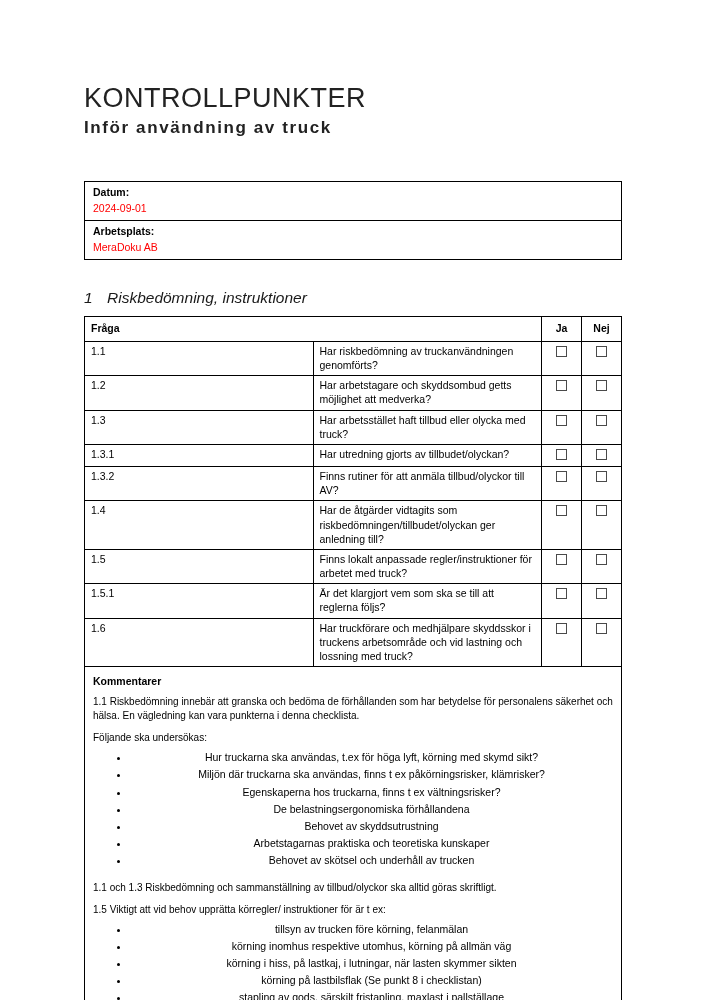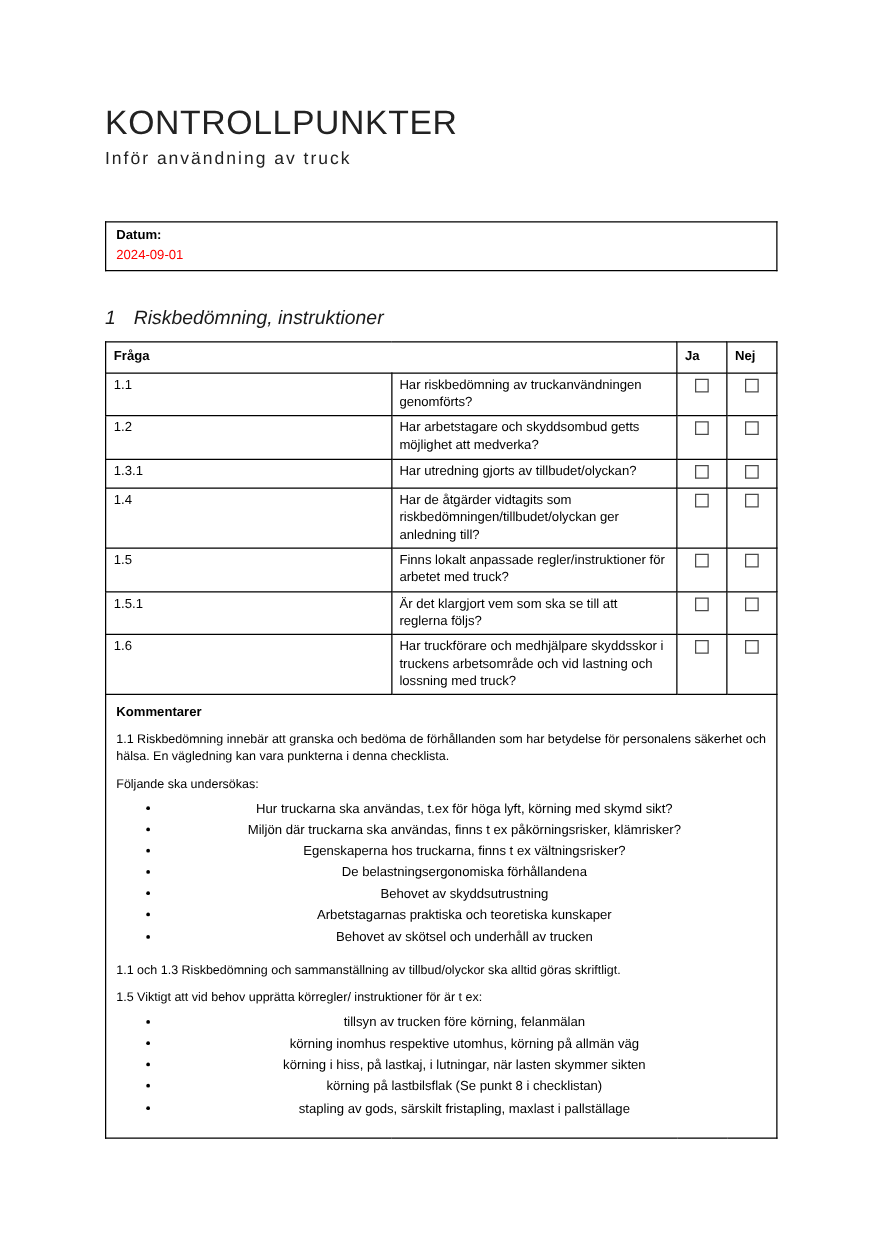--- a/index.html
+++ b/index.html
@@ -17,23 +17,24 @@
   .doc-title{
     padding-top:84px;
     font-size:27px;
     font-weight:400;
     letter-spacing:0.5px;
     color:#222;
     line-height:1.1;
   }
   .doc-subtitle{
     margin-top:4px;
-    font-size:14px;
+    font-size:17px;
     letter-spacing:1.6px;
     color:#222;
+    font-weight:bold;
   }
 
   table{border-collapse:collapse;padding-left:20px;}
   .info-table{
     margin-top:43px;
     width:538px;
     border:1.5px solid #000;
   }
   .info-table td{
     border:1px solid #000;
@@ -58,21 +59,21 @@
     table-layout:fixed;
   }
   .checklist td{
     border:1px solid #000;
     padding:2px 6px 3px 6px;
     vertical-align:top;
     line-height:1.35;
   }
   .checklist .head td{font-weight:bold;padding:4px 6px 6px 6px;}
   .col-num{width:34px;}
-  .col-cb{width:27px;}
+  .col-cb{width:27px;text-align:center;}
   .cb-cell{text-align:center;}
   .checkbox{
     display:inline-block;
     width:9px;height:9px;
     border:1px solid #4a4a4a;
     background:#fff;
     margin-top:2px;
   }
 
   .comments-cell{padding:5px 8px 8px 8px !important;}
@@ -93,20 +94,26 @@
     <div class="doc-subtitle">Inför användning av truck</div>
 
     <table class="info-table">
       <tbody>
           <tr>
         <td>
           <div class="info-label">Datum:</div>
           <div class="info-value">2024-09-01</div>
         </td>
       </tr>
+      <tr>
+        <td>
+          <div class="info-label">Arbetsplats:</div>
+          <div class="info-value">MeraDoku AB</div>
+        </td>
+      </tr>
     </tbody>
       </table>
 
     <div class="section-heading">
       <span class="section-num">1</span><span>Riskbedömning, instruktioner</span>
     </div>
 
     <table class="checklist">
       <tbody>
           <tr class="head">
@@ -121,22 +128,34 @@
         <td class="col-cb cb-cell"><span class="checkbox"></span></td>
         <td class="col-cb cb-cell"><span class="checkbox"></span></td>
       </tr>
       <tr>
         <td class="col-num">1.2</td>
         <td>Har arbetstagare och skyddsombud getts möjlighet att medverka?</td>
         <td class="col-cb cb-cell"><span class="checkbox"></span></td>
         <td class="col-cb cb-cell"><span class="checkbox"></span></td>
       </tr>
       <tr>
+        <td class="col-num">1.3</td>
+        <td>Har arbetsstället haft tillbud eller olycka med truck?</td>
+        <td class="col-cb cb-cell"><span class="checkbox"></span></td>
+        <td class="col-cb cb-cell"><span class="checkbox"></span></td>
+      </tr>
+      <tr>
         <td class="col-num">1.3.1</td>
         <td>Har utredning gjorts av tillbudet/olyckan?</td>
+        <td class="col-cb cb-cell"><span class="checkbox"></span></td>
+        <td class="col-cb cb-cell"><span class="checkbox"></span></td>
+      </tr>
+      <tr>
+        <td class="col-num">1.3.2</td>
+        <td>Finns rutiner för att anmäla tillbud/olyckor till AV?</td>
         <td class="col-cb cb-cell"><span class="checkbox"></span></td>
         <td class="col-cb cb-cell"><span class="checkbox"></span></td>
       </tr>
       <tr>
         <td class="col-num">1.4</td>
         <td>Har de åtgärder vidtagits som riskbedömningen/tillbudet/olyckan ger anledning till?</td>
         <td class="col-cb cb-cell"><span class="checkbox"></span></td>
         <td class="col-cb cb-cell"><span class="checkbox"></span></td>
       </tr>
       <tr>

